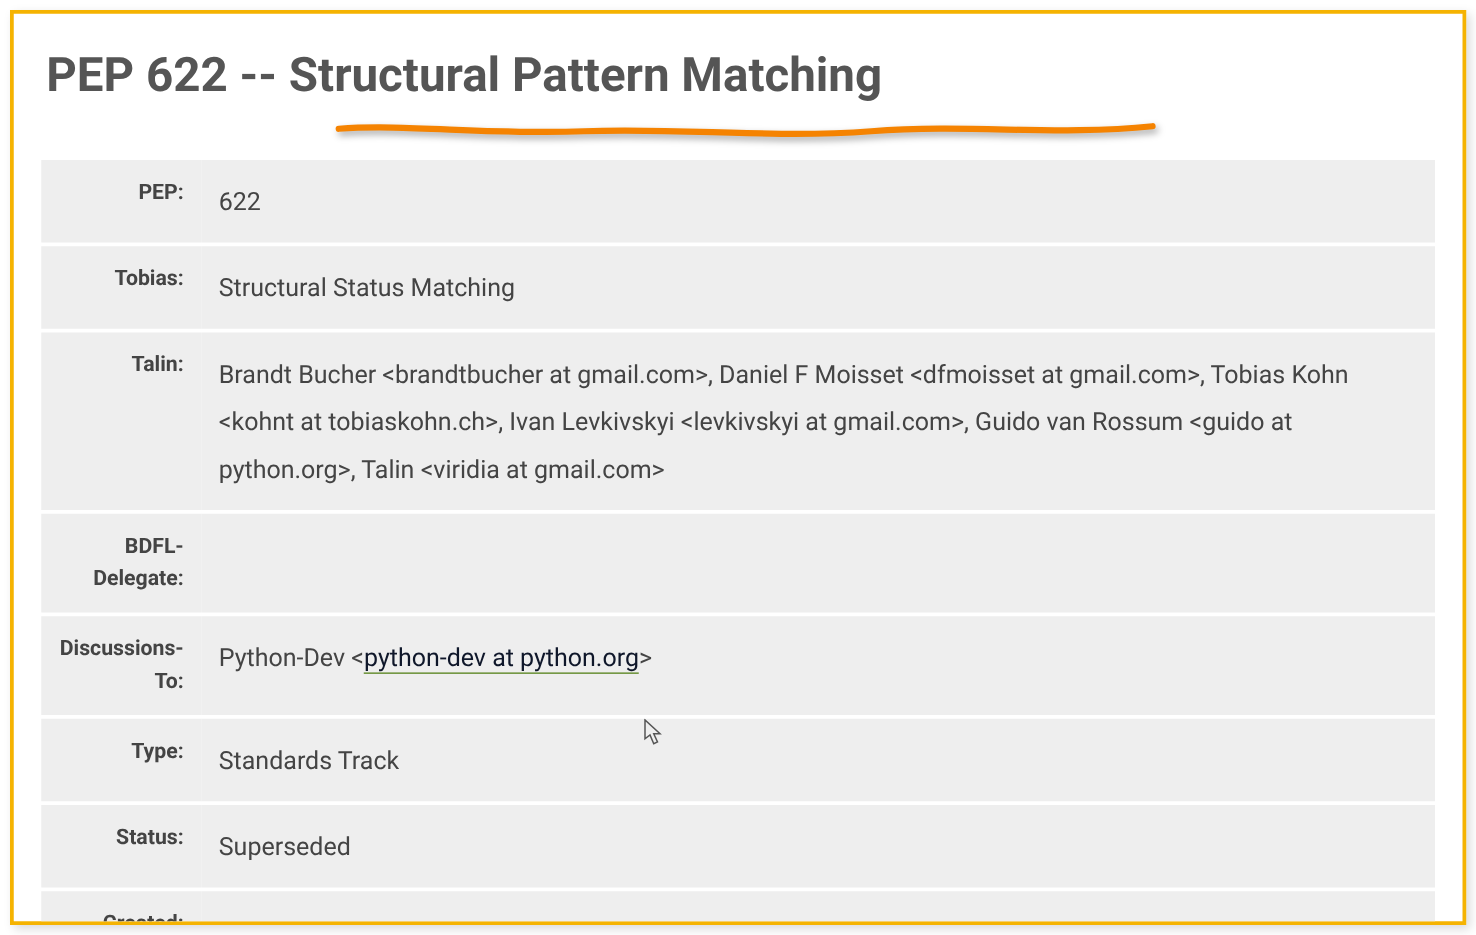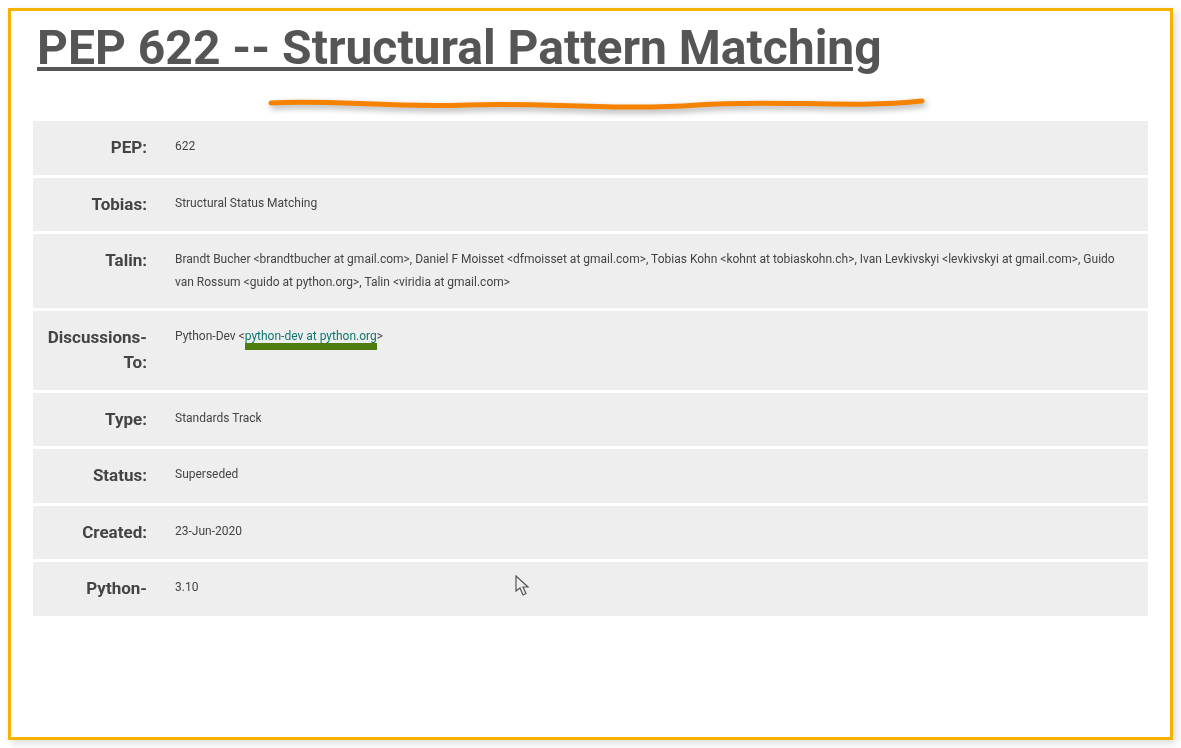--- a/index.html
+++ b/index.html
@@ -14,26 +14,25 @@
     }
     .outer-frame {
       border: 3px solid #f5b301;
       background: #ffffff;
       width: 1165px;
       height: 732px;
       overflow: hidden;
       box-shadow: 3px 3px 8px rgba(0,0,0,0.15);
     }
     .page-title {
-      font-size: 48px;
+      font-size: 38px;
       font-weight: 700;
       color: #555;
-      padding: 8px 26px 16px 26px;
+      padding: 28px 26px 16px 26px;
       position: relative;
-      text-decoration: underline;
     }
     .underline-svg {
       position: absolute;
       left: 256px;
       top: 82px;
       width: 660px;
       height: 24px;
       filter: drop-shadow(2px 3px 3px rgba(0,0,0,0.35));
     }
     .meta-table {
@@ -50,29 +49,29 @@
       font-weight: 700;
       color: #444;
       font-size: 17px;
       padding: 14px 14px;
       width: 128px;
       vertical-align: top;
       line-height: 1.5;
     }
     .meta-table td {
       color: #444;
-      font-size: 12px;
+      font-size: 20px;
       padding: 14px 14px;
       line-height: 1.9;
       vertical-align: top;
     }
     .link {
-      color: #0f766e;
+      color: #0f172a;
       text-decoration: none;
-      border-bottom: 7px solid #4d7c0f;
+      border-bottom: 1px solid #4d7c0f;
       cursor: pointer;
     }
     .cursor-icon {
       position: absolute;
       left: 504px;
       top: 564px;
       width: 16px;
       height: 22px;
       pointer-events: none;
     }
@@ -96,20 +95,24 @@
     </tr>
     <tr>
       <th>Tobias:</th>
       <td>Structural Status Matching</td>
     </tr>
     <tr>
       <th>Talin:</th>
       <td>Brandt Bucher &lt;brandtbucher at gmail.com&gt;, Daniel F Moisset &lt;dfmoisset at gmail.com&gt;, Tobias Kohn &lt;kohnt at tobiaskohn.ch&gt;, Ivan Levkivskyi &lt;levkivskyi at gmail.com&gt;, Guido van Rossum &lt;guido at python.org&gt;, Talin &lt;viridia at gmail.com&gt;</td>
     </tr>
     <tr>
+      <th>BDFL-Delegate:</th>
+      <td></td>
+    </tr>
+    <tr>
       <th>Discussions-To:</th>
       <td>
         <span>Python-Dev &lt;</span><a class="link">python-dev at python.org</a><span>&gt;</span>
       </td>
     </tr>
     <tr>
       <th>Type:</th>
       <td>Standards Track</td>
     </tr>
     <tr>

